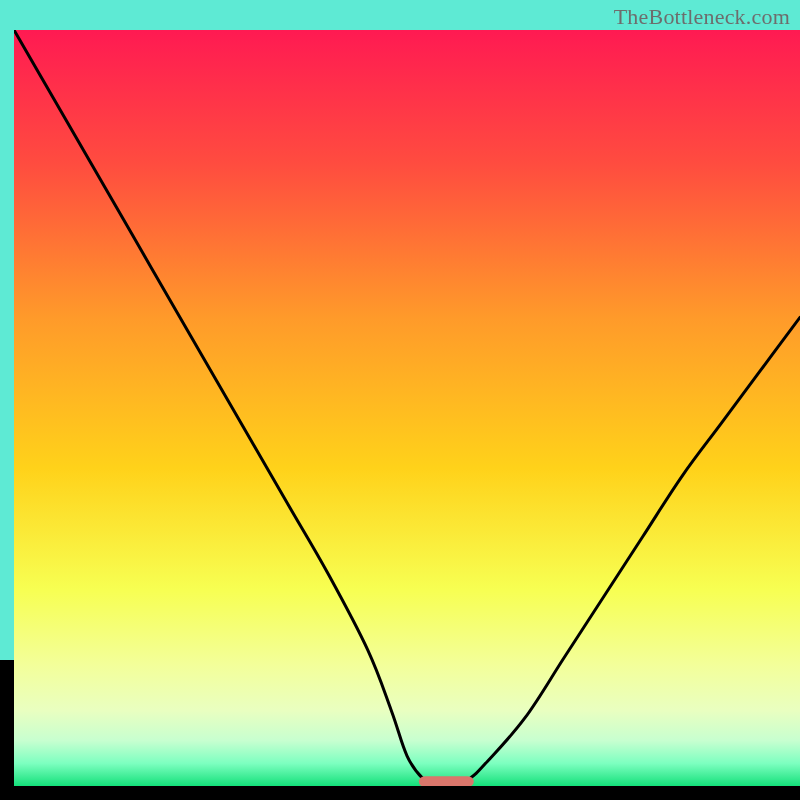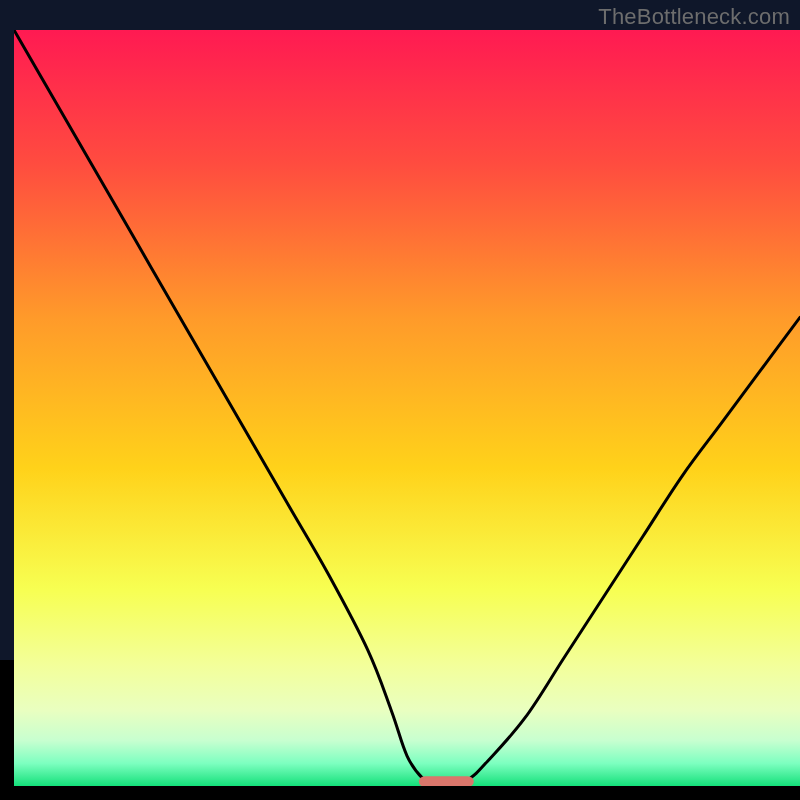--- a/index.html
+++ b/index.html
@@ -8,21 +8,22 @@
     width: 800px;
     height: 800px;
     background: #000;
     font-family: Arial, Helvetica, sans-serif;
     overflow: hidden;
   }
   .container {
     position: relative;
     width: 800px;
     height: 660px;
-    background: #0f172a;
+    background: #5eead4;
+    font-family: Liberation Serif, serif;
   }
   .watermark {
     position: absolute;
     top: 4px;
     right: 10px;
     color: #6d6d6d;
     font-size: 22px;
     font-weight: 500;
     letter-spacing: 0.2px;
     z-index: 10;

